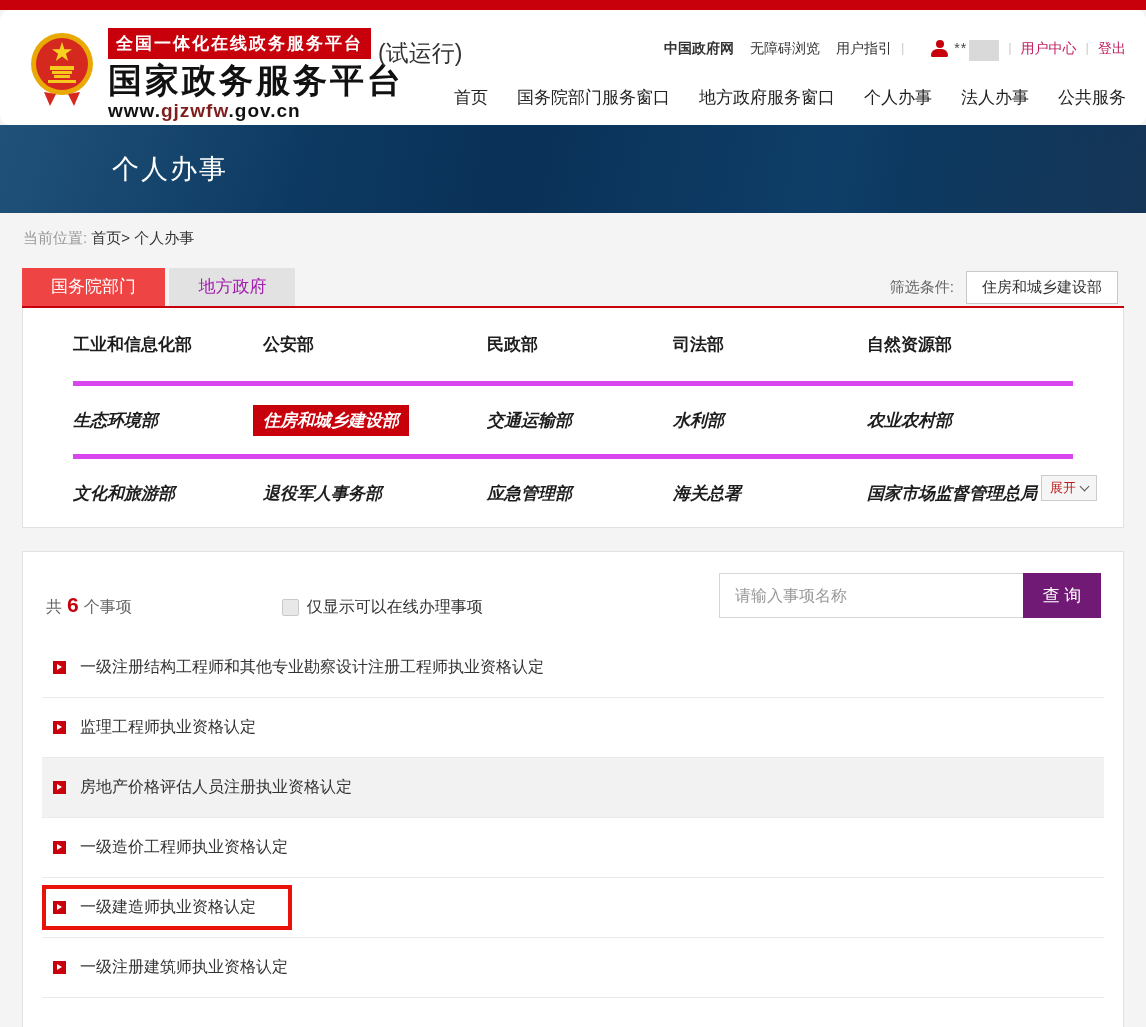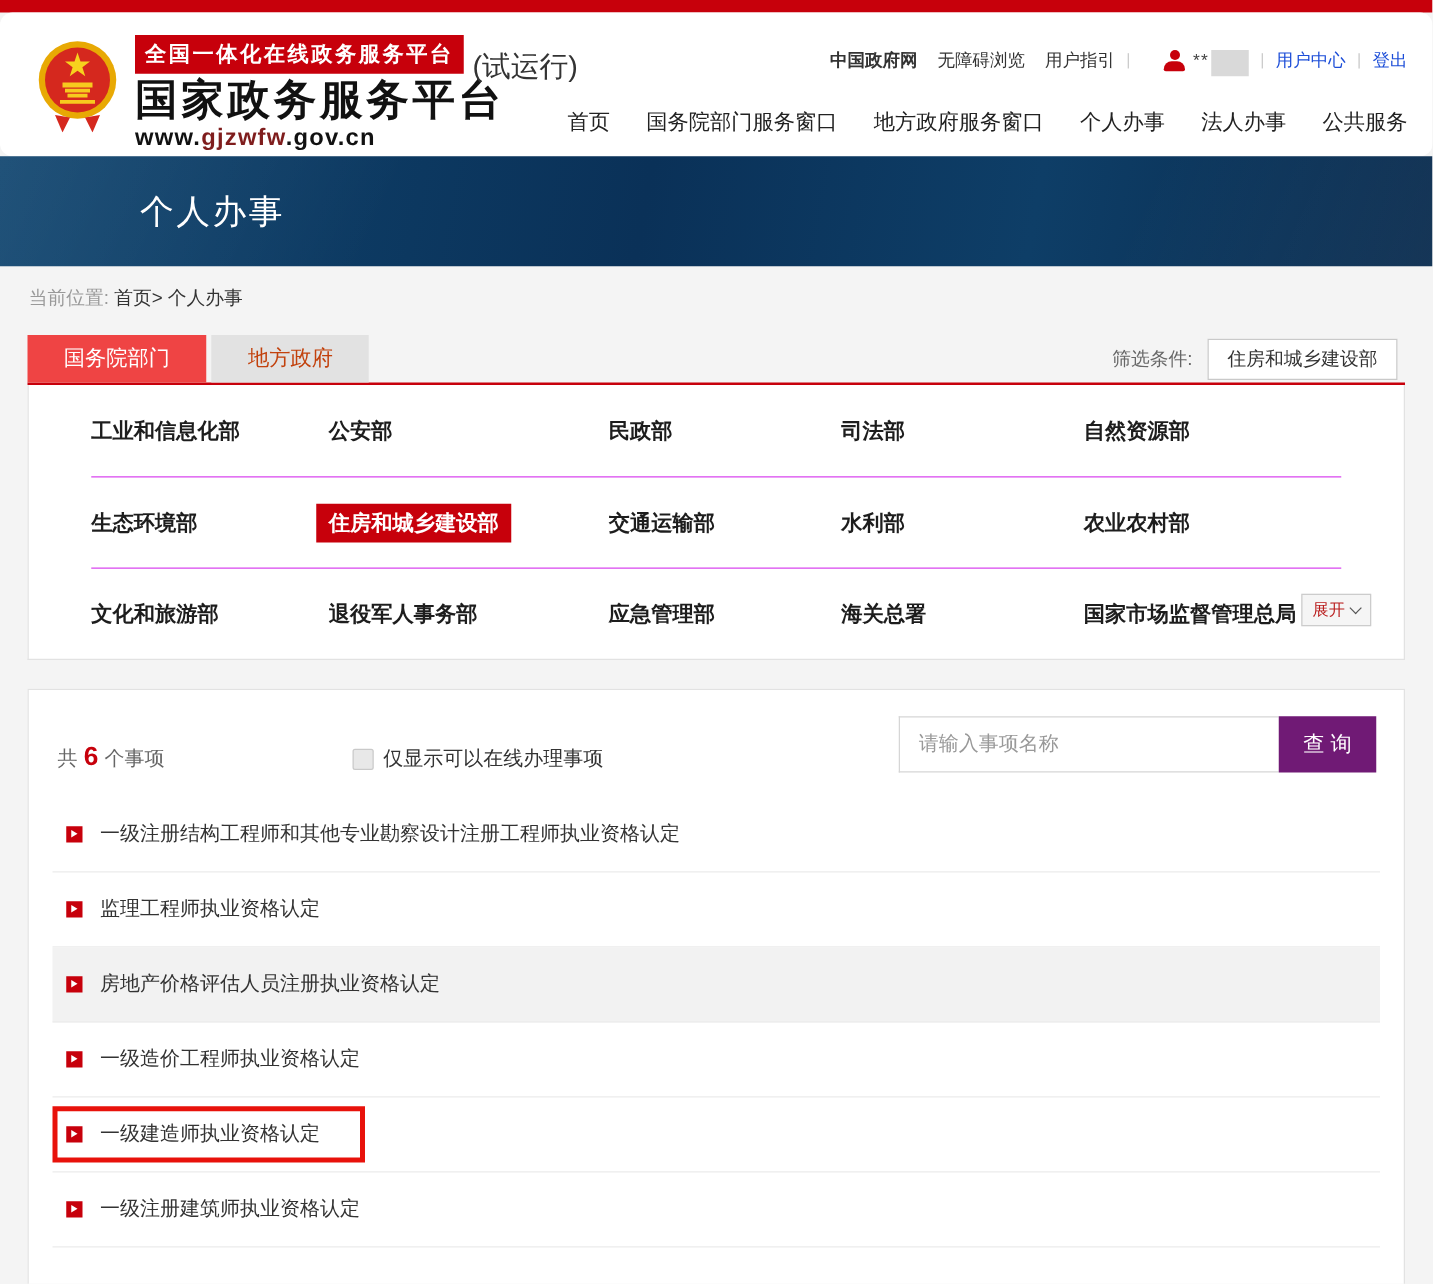--- a/index.html
+++ b/index.html
@@ -28,21 +28,21 @@
 
   .utility { position:absolute; right:20px; top:30px; display:flex; align-items:flex-start; font-size:14px; color:#333; white-space:nowrap; }
   .utility .gap { margin-left:16px; }
   .utility .bold { font-weight:bold; }
   .utility .sep { color:#ccc; margin:0 9px; font-size:13px; }
   .person-icon { display:inline-block; width:17px; height:17px; position:relative; margin-left:18px; }
   .person-icon::before { content:""; position:absolute; left:4.5px; top:0; width:8px; height:8px; border-radius:50%; background:#c7000b; }
   .person-icon::after { content:""; position:absolute; left:0; bottom:0; width:17px; height:8px; border-radius:8px 8px 2px 2px; background:#c7000b; }
   .uname { margin-left:6px; color:#444; letter-spacing:1px; }
   .redact { display:inline-block; width:30px; height:21px; background:#d9d9d9; vertical-align:middle; margin-left:2px; }
-  .redlink { color:#1d4ed8; cursor:pointer; text-decoration:none; }
+  .redlink { color:#be185d; cursor:pointer; text-decoration:none; }
 
   .mainnav { position:absolute; right:20px; top:76px; display:flex; font-size:17px; color:#222; }
   .mainnav .nav-item { margin-left:29px; cursor:pointer; white-space:nowrap; }
 
   
   .banner {
     height:88px; position:relative;
     background:
       linear-gradient(115deg, rgba(255,255,255,0.07) 0%, rgba(255,255,255,0) 28%),
       linear-gradient(295deg, rgba(255,255,255,0.05) 0%, rgba(255,255,255,0) 22%),
@@ -52,30 +52,30 @@
 
   
   .breadcrumb { margin:16px 0 0 23px; font-size:15px; color:#999; }
   .breadcrumb .dark { color:#333; }
   .breadcrumb .link { color:#333; cursor:pointer; }
 
   
   .tabs-area { position:relative; margin:20px 22px 0; height:38px; }
   .tab { display:inline-block; height:38px; line-height:38px; padding:0 29px; font-size:17px; cursor:pointer; vertical-align:top; }
   .tab.active { background:#ef4444; color:#fff; }
-  .tab.inactive { background:#e2e2e2; color:#c2410c; }
+  .tab.inactive { background:#e2e2e2; color:#a21caf; }
   .filter-box { position:absolute; right:6px; top:3px; display:flex; align-items:center; }
   .filter-label { font-size:15px; color:#666; margin-right:12px; }
   .filter-chip { border:1px solid #c9c9c9; background:#fff; font-size:15px; color:#333; padding:6px 15px; cursor:pointer; }
   .redline { height:2px; background:#c7000b; margin:0 22px; }
 
   
   .panel { margin:0 22px; background:#fff; border:1px solid #e2e2e2; border-top:none; position:relative; }
   .dept-row { display:grid; grid-template-columns:190px 224px 186px 194px 1fr; align-items:center; height:73px; margin:0 50px; font-size:17px; font-weight:bold; color:#1d1d1d; }
-  .dept-row + .dept-row { border-top:1px solid #d946ef; }
+  .dept-row + .dept-row { border-top:5px solid #d946ef;font-style:italic; }
   .dept-cell { cursor:pointer; white-space:nowrap; }
   .dept-cell .sel { background:#c7000b; color:#fff; padding:6px 10px; margin-left:-10px; }
   .expand-btn { position:absolute; right:26px; bottom:26px; background:#f5f5f5; border:1px solid #ccc; color:#b91c1c; font-size:13px; padding:3px 8px; cursor:pointer; display:flex; align-items:center; }
   .chev { display:inline-block; width:7px; height:7px; border-right:1.5px solid #555; border-bottom:1.5px solid #555; transform:rotate(45deg); margin-left:5px; margin-top:-3px; }
 
   
   .panel2 { margin:23px 22px 0; background:#fff; border:1px solid #e2e2e2; padding-bottom:40px; min-height:464px; }
   .results-row { display:flex; align-items:flex-end; padding:20px 22px 0 23px; height:66px;gap:47px; }
   .count-text { font-size:16px; color:#666; white-space:nowrap; }
   .count-num { font-size:21px; color:#c7000b; font-weight:bold; margin:0 5px; }

